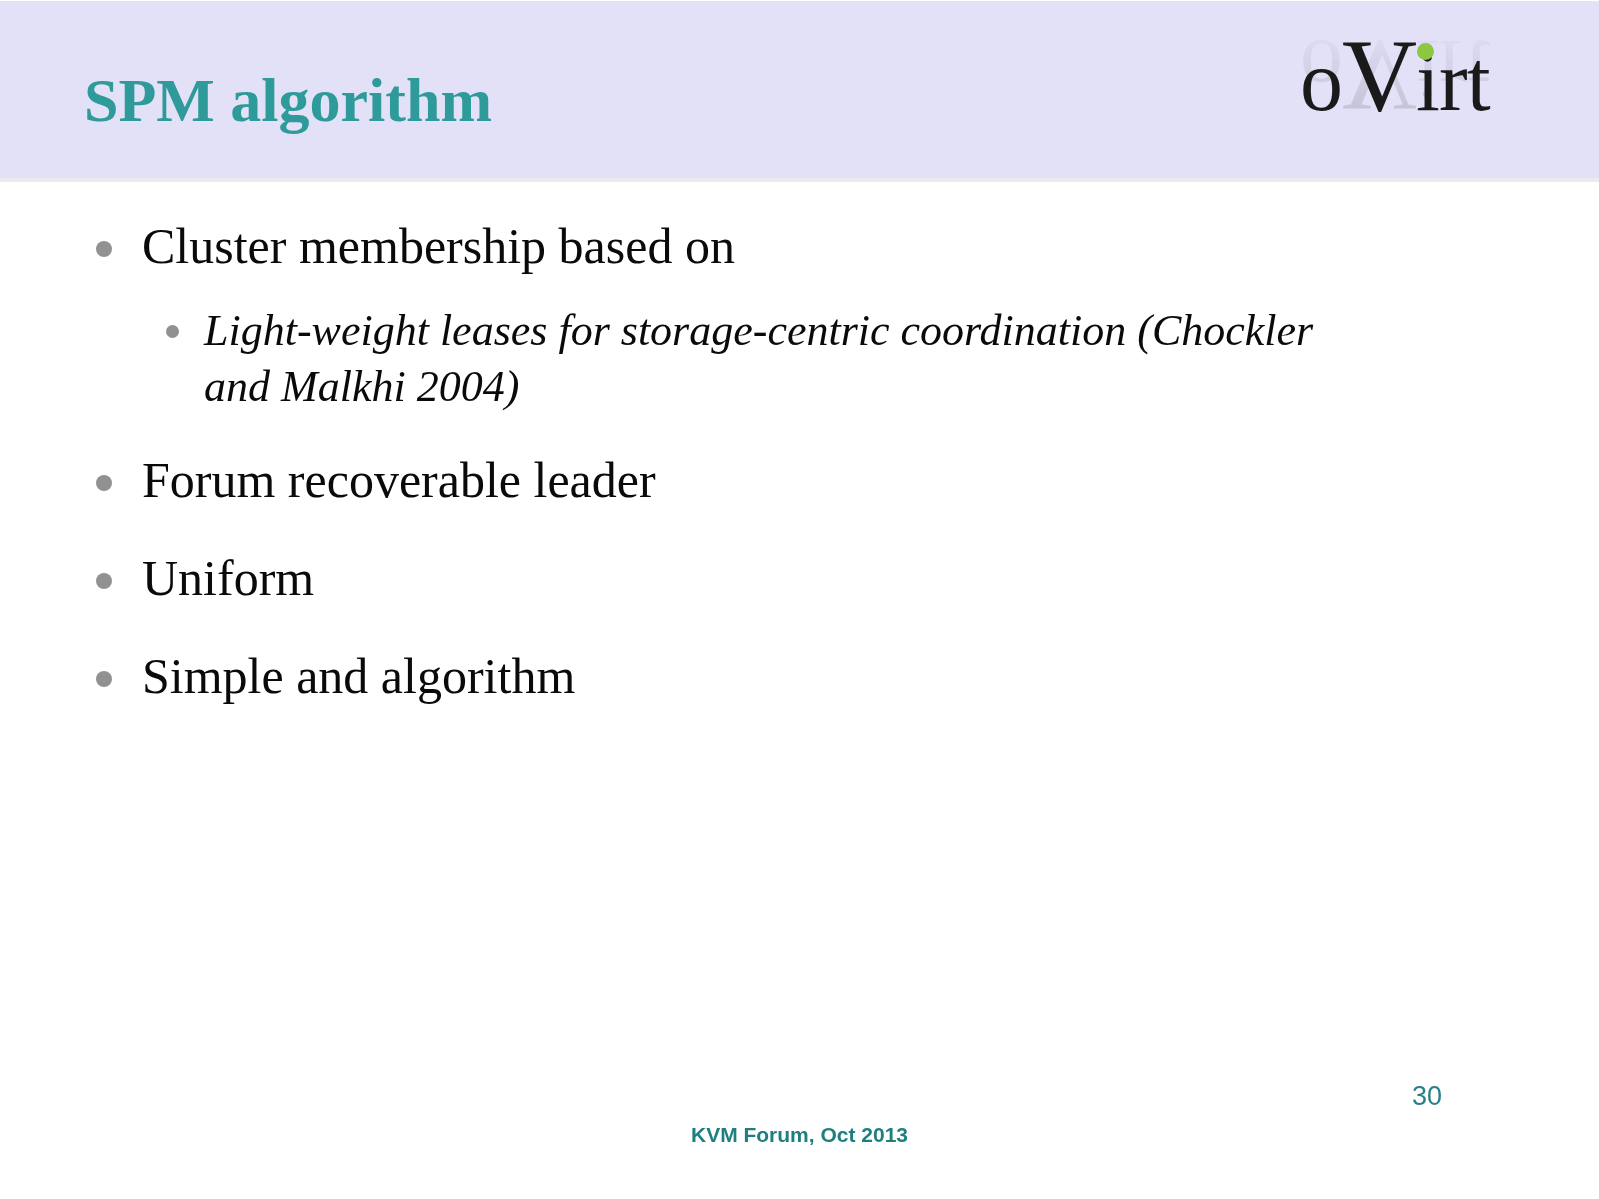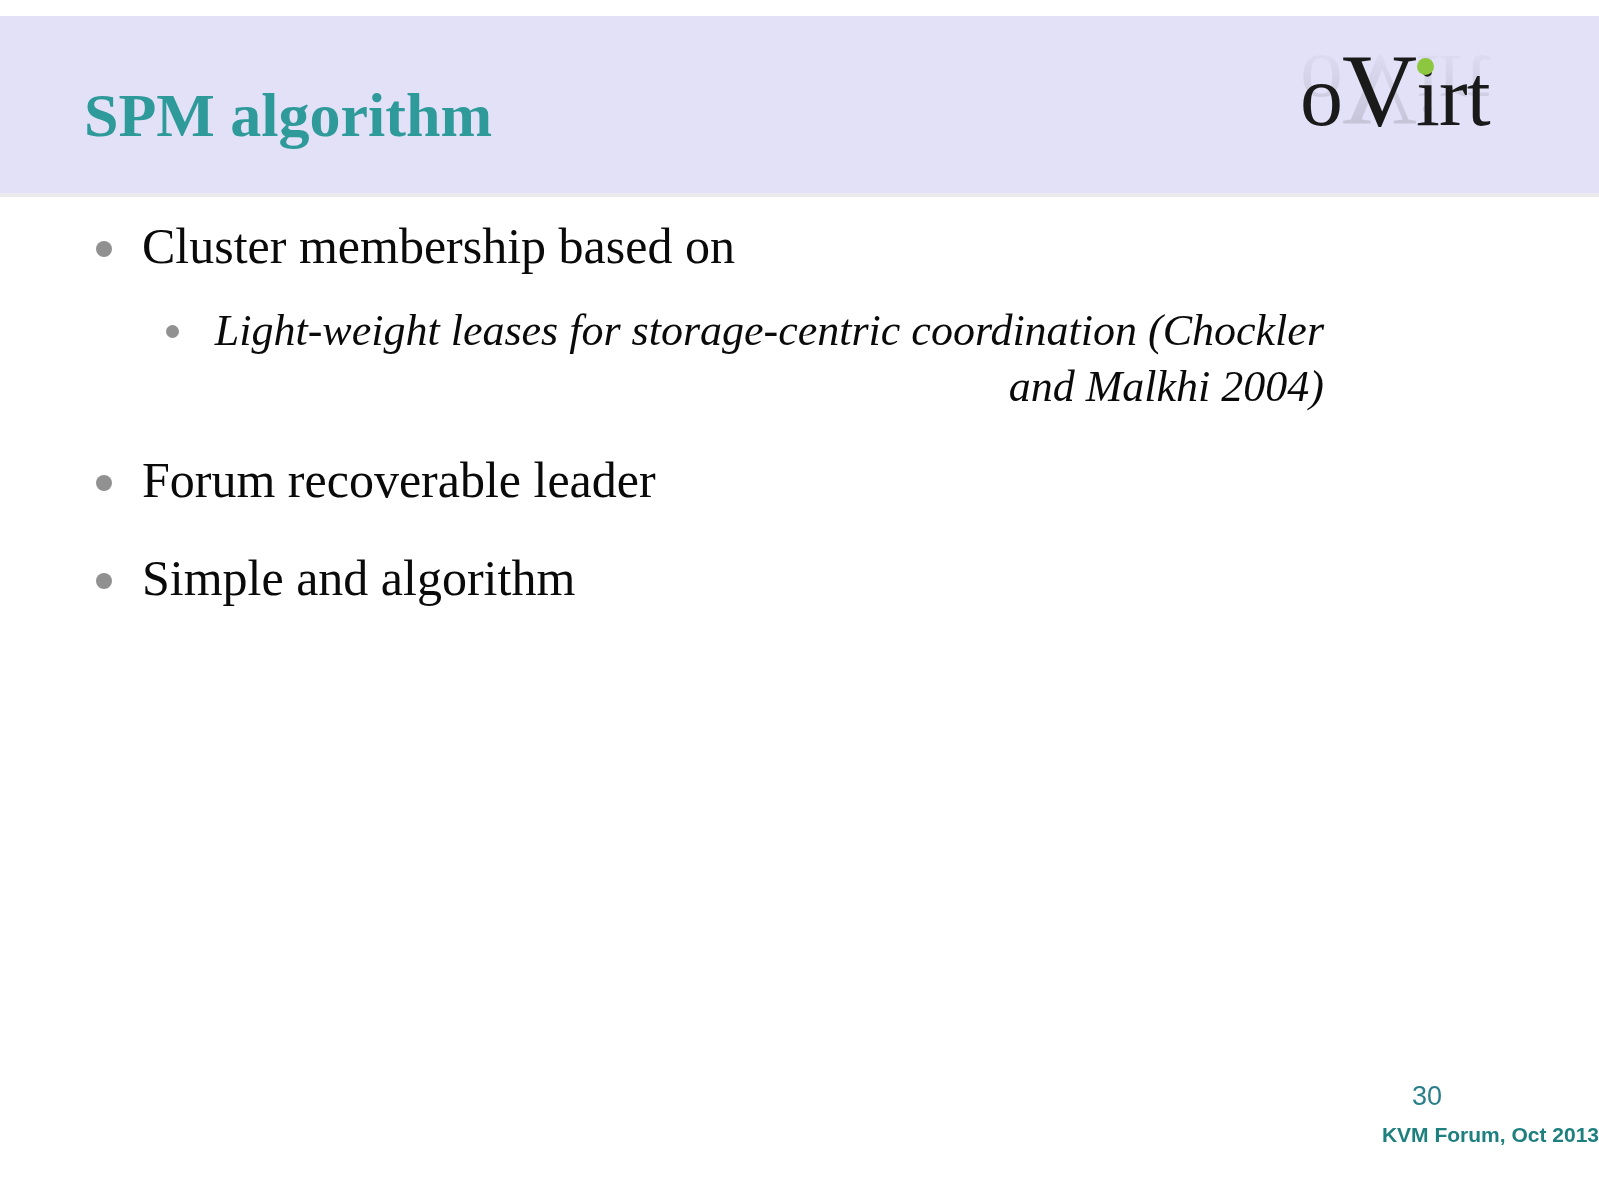--- a/index.html
+++ b/index.html
@@ -13,21 +13,21 @@
     height: 1199px;
     background: #ffffff;
     overflow: hidden;
     font-family: "Liberation Serif", "DejaVu Serif", serif;
   }
 
   
   .header-band {
     position: absolute;
     left: 0;
-    top: 16px;
+    top: 1px;
     width: 1599px;
     height: 181px;
     background: #e3e1f8;
     border-bottom: 4px solid #eceaea;
     box-sizing: border-box;
   }
   .slide-title {
     position: absolute;
     left: 84px;
     top: 62px;
@@ -95,21 +95,20 @@
     position: absolute;
     left: 0;
     top: 181px;
     width: 1599px;
     height: 900px;
   }
   .bullet-row {
     position: relative;
     display: flex;
     align-items: flex-start;
-    text-align: right;
   }
   .bullet-l1 {
     margin: 0 0 0 96px;
     padding-top: 34px;
   }
   .bullet-l1 + .bullet-l1 { padding-top: 36px; }
   .bullet-l2 {
     margin: 0 0 0 166px;
     padding-top: 26px;
     font-style: italic;
@@ -145,21 +144,21 @@
     color: #0a0a0a;
     max-width: 1120px;
   }
 
   
   .footer-note {
     position: absolute;
     left: 0;
     top: 1122px;
     width: 1599px;
-    text-align: right;
+    text-align: center;
     font-family: "Liberation Sans", "DejaVu Sans", sans-serif;
     font-weight: bold;
     font-size: 21px;
     line-height: 26px;
     color: #1e7f7f;
   }
   .page-number {
     position: absolute;
     left: 1412px;
     top: 1080px;
@@ -202,20 +201,24 @@
       <span class="dot"></span>
       <span class="btext-l2">Light-weight leases for storage-centric coordination (Chockler and Malkhi 2004)</span>
     </div>
 
     <div class="bullet-row bullet-l1">
       <span class="dot"></span>
       <span class="btext-l1">Forum recoverable leader</span>
     </div>
 
 
+    <div class="bullet-row bullet-l1">
+      <span class="dot"></span>
+      <span class="btext-l1">Uniform</span>
+    </div>
 
     <div class="bullet-row bullet-l1">
       <span class="dot"></span>
       <span class="btext-l1">Simple and algorithm</span>
     </div>
 
   </div>
 
   <div class="footer-note">KVM Forum, Oct 2013</div>
 

